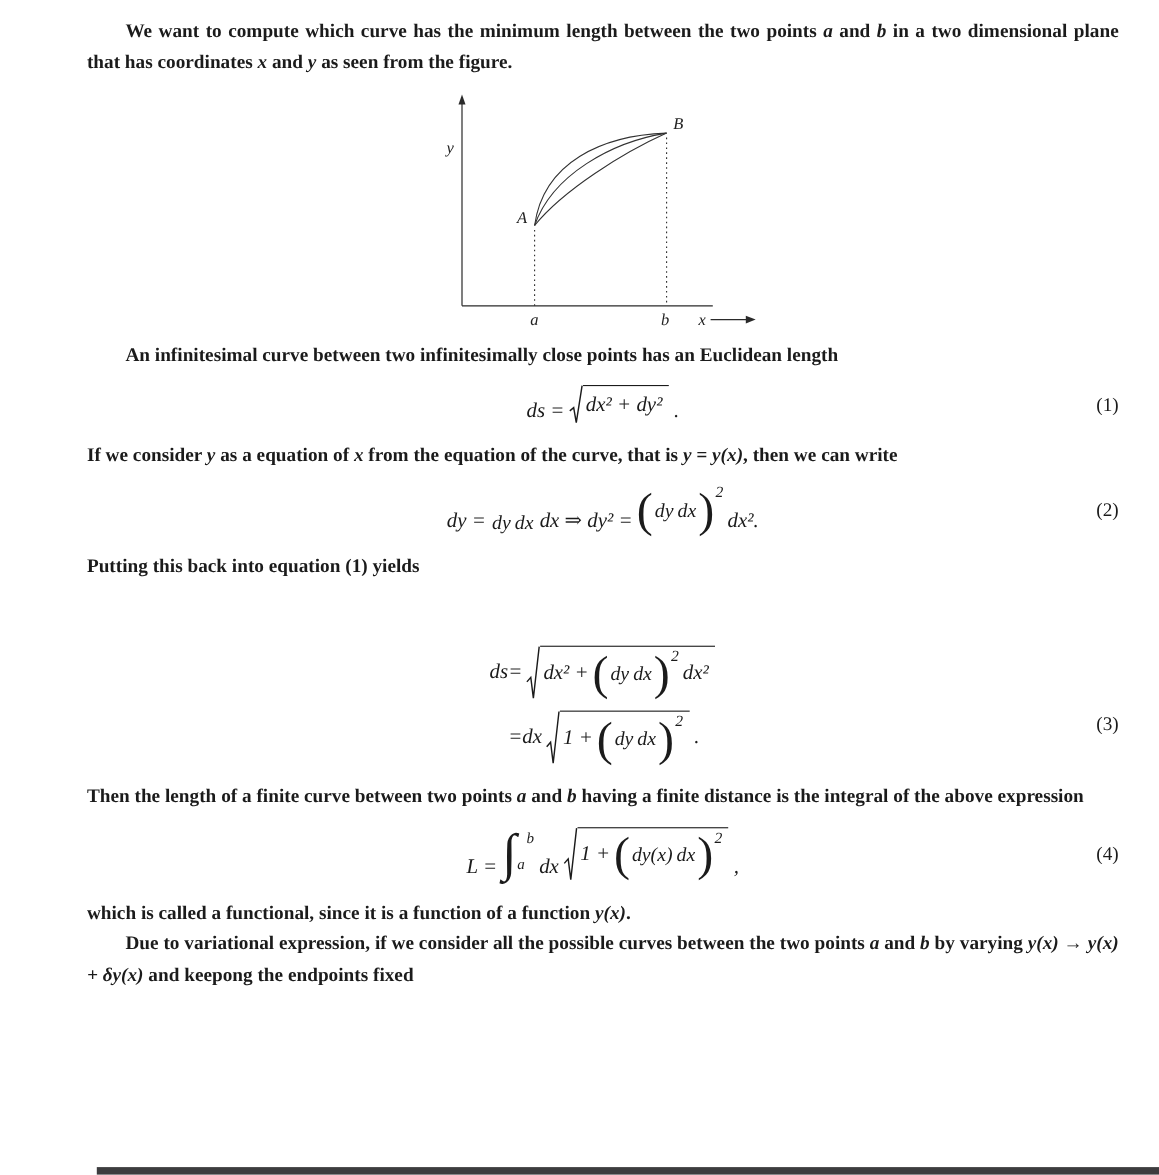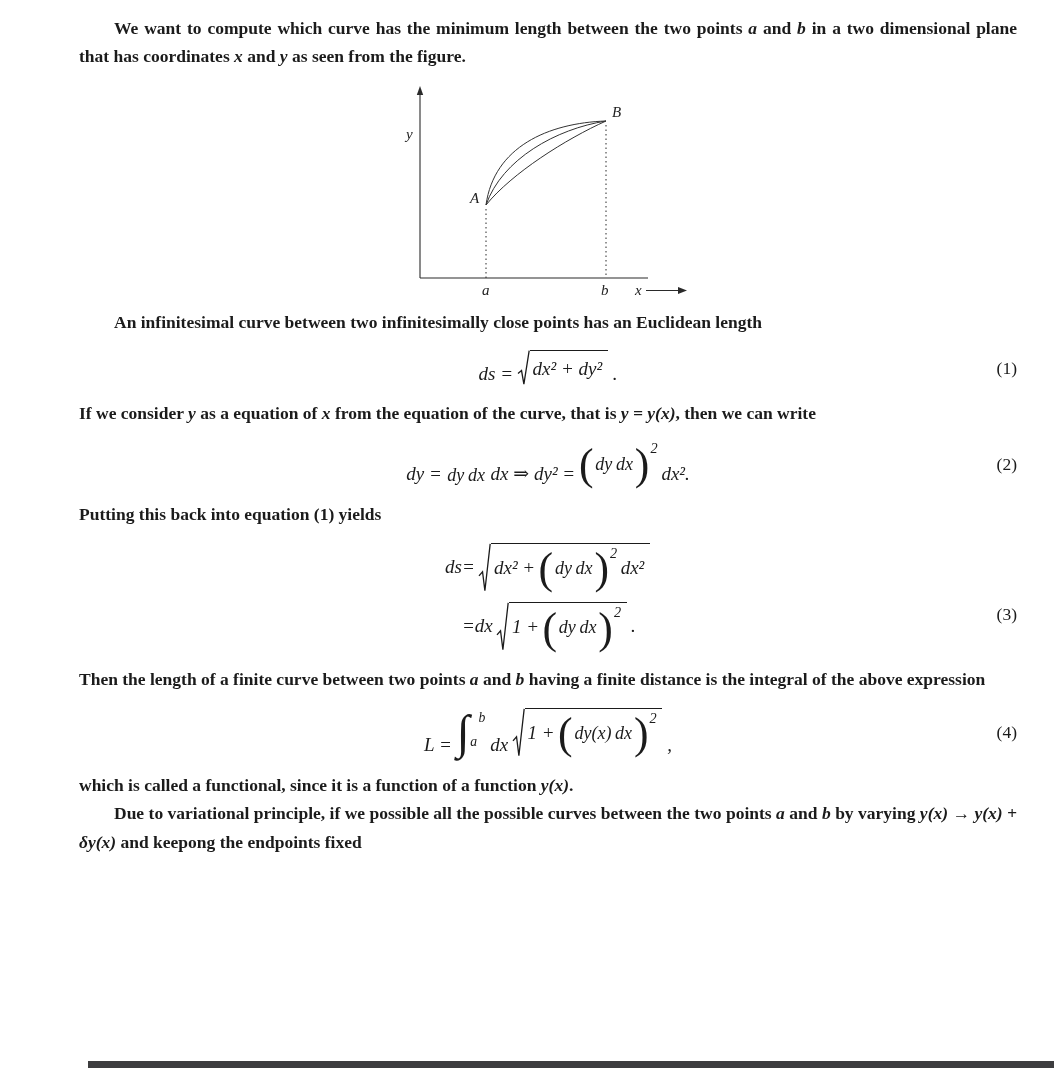--- a/index.html
+++ b/index.html
@@ -68,21 +68,21 @@
   .int-group { display: inline-flex; align-items: center; margin: 0 0.05em; }
   .int-sign { font-size: 2.5em; line-height: 1; font-style: normal; }
   .int-lims {
     display: inline-flex; flex-direction: column; justify-content: space-between;
     align-self: stretch; font-size: 0.72em; font-style: italic;
     padding: 0.05em 0 0.5em 0;
   }
   .int-sup { margin-left: 0.65em; }
   .int-sub { margin-left: 0.05em; }
 
-  .eq3-grid { display: grid; grid-template-columns: auto auto; row-gap: 10px; align-items: center; }
+  .eq3-grid { display: grid; grid-template-columns: auto auto; row-gap: 10px; align-items: center; margin-top: 44px; }
   .eq3-l { justify-self: end; }
   .eq3-r { display: inline-flex; align-items: center; gap: 0.18em; }
 
   
   .bottom-bar {
     position: absolute; left: 88px; right: 0; bottom: 0;
     height: 7px; background: #3d3d3f;
   }
 </style>
 </head>
@@ -255,17 +255,17 @@
             <span class="psup">2</span>
           </span>
         </span>
       </span>
       <span>,</span>
     </span>
     <span class="eq-num">(4)</span>
   </div>
 
   <p class="para"><span>which is called a functional, since it is a function of a function </span><i>y(x)</i><span>.</span></p>
-  <p class="para indent"><span>Due to variational principle, if we possible all the possible curves between the two points </span><i>a</i><span> and </span><i>b</i><span> by varying </span><i>y(x) → y(x) + δy(x)</i><span> and keepong the endpoints fixed</span></p>
+  <p class="para indent"><span>Due to variational expression, if we consider all the possible curves between the two points </span><i>a</i><span> and </span><i>b</i><span> by varying </span><i>y(x) → y(x) + δy(x)</i><span> and keepong the endpoints fixed</span></p>
 
 </div>
 
 <div class="bottom-bar"></div>
 
 </body></html>

